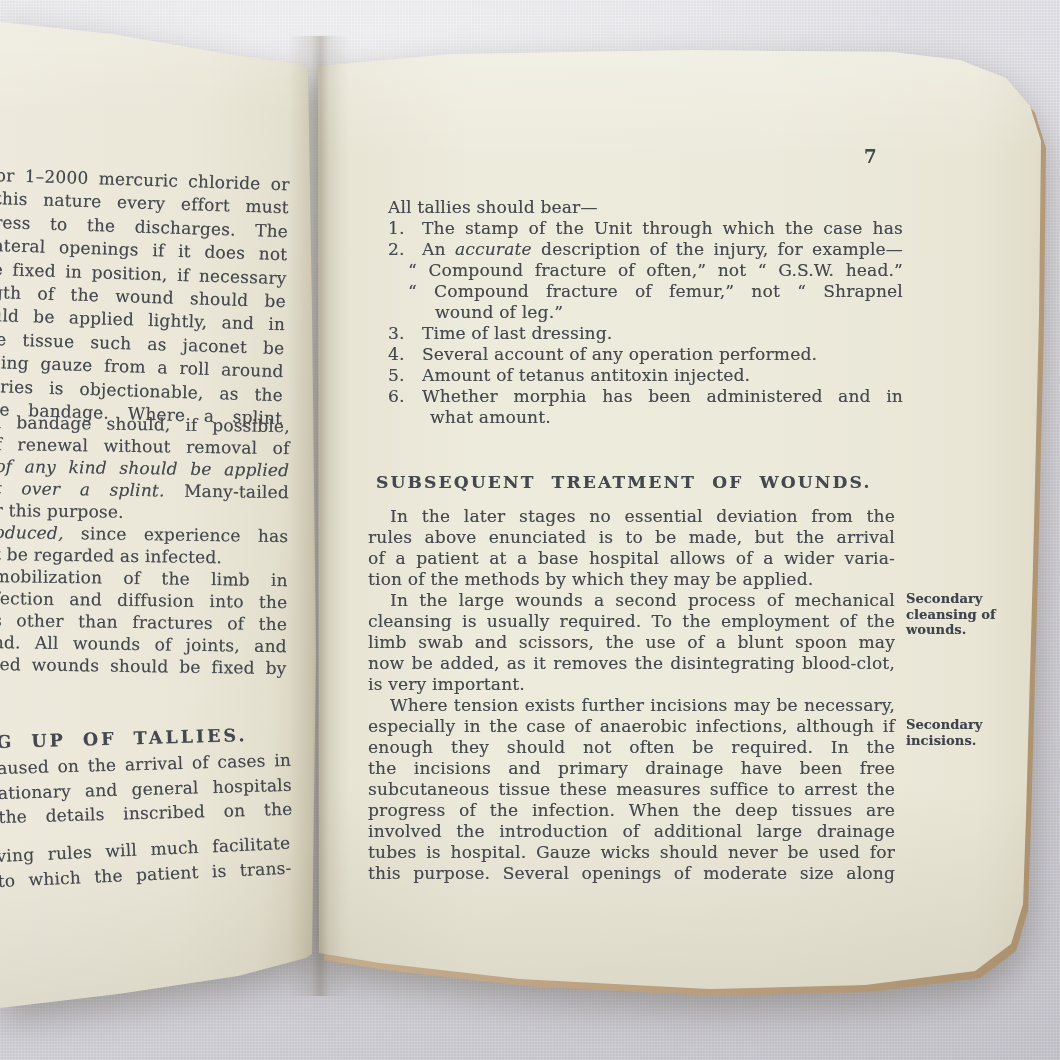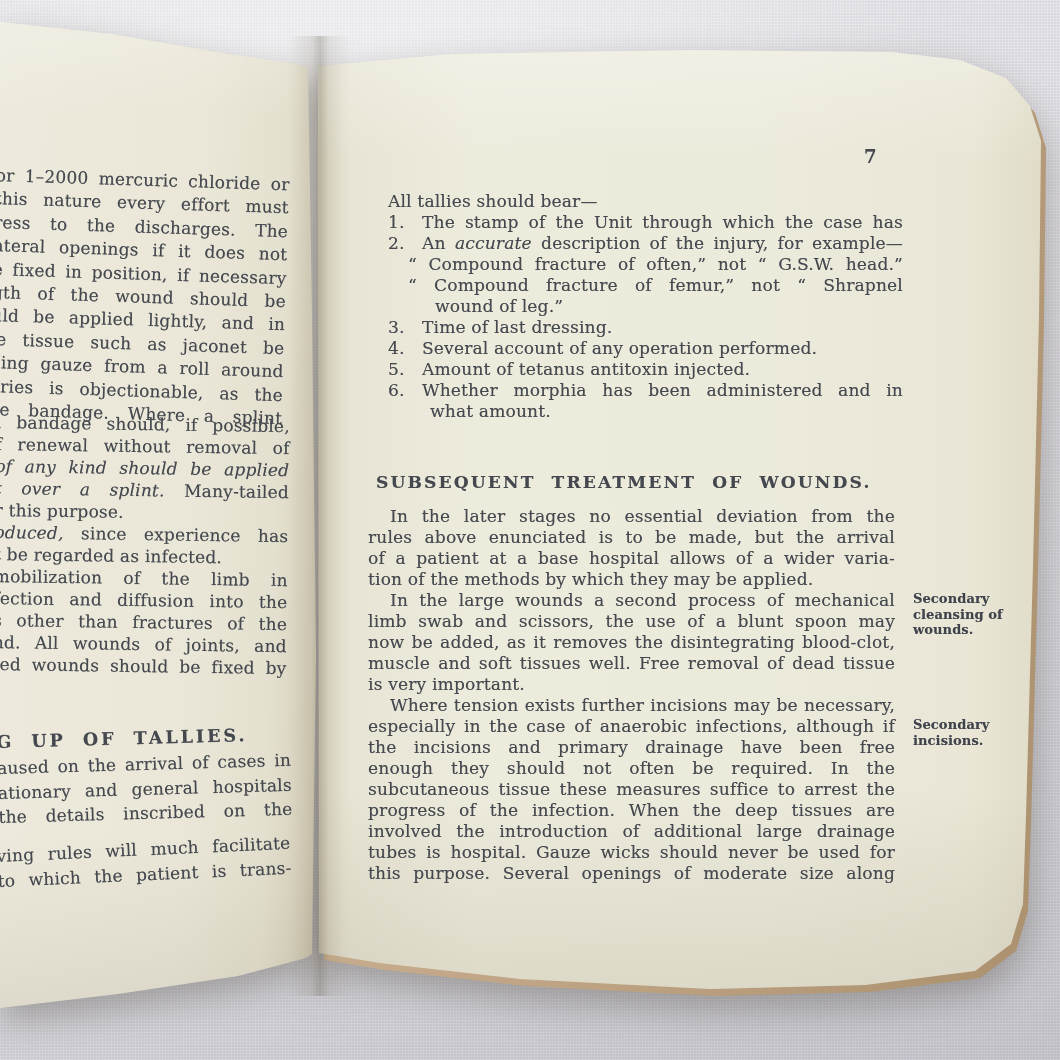--- a/index.html
+++ b/index.html
@@ -47,29 +47,29 @@
   .it{font-style:italic;}
   .rl{position:relative;line-height:21px;height:21px;white-space:nowrap;}
   .rl.jl{white-space:normal;}
   .num{position:absolute;left:12px;top:0;}
   .pad-intro{padding-left:12px;}
   .ind-item{padding-left:46px;}
   .ind-cont{padding-left:54px;}
   .ind-q{padding-left:32px;}
   .ind-q2{padding-left:59px;}
   .pind{text-indent:22px;}
-  .rp-list{position:absolute;left:64px;top:145px;width:527px;}
+  .rp-list{position:absolute;left:64px;top:151px;width:527px;}
   .rp-heading{
     position:absolute;left:64px;top:426px;width:527px;text-align:left;
     font-weight:bold;font-size:17px;letter-spacing:2.2px;word-spacing:8px;
     text-shadow:.2px .2px .4px rgba(62,66,74,.5);
   }
   .rp-paras{position:absolute;left:56px;top:460px;width:527px;}
   .pageno{position:absolute;left:552px;top:100px;font-size:18px;font-weight:bold;letter-spacing:.5px;text-shadow:.2px .2px .4px rgba(62,66,74,.5);}
-  .margin-note{position:absolute;left:594px;width:92px;font-size:13px;font-weight:bold;line-height:15.5px;letter-spacing:.1px;color:#3f434c;text-shadow:.2px .2px .3px rgba(62,66,74,.4);margin-left:7px;}
+  .margin-note{position:absolute;left:594px;width:92px;font-size:13px;font-weight:bold;line-height:15.5px;letter-spacing:.1px;color:#3f434c;text-shadow:.2px .2px .3px rgba(62,66,74,.4);}
   .mn1{top:545px;}
   .mn2{top:671px;}
   
   .lp-g{position:absolute;left:-4px;width:294px;}
   .lp-line{line-height:23.4px;height:23.4px;white-space:nowrap;}
   .lp-line.jl{white-space:normal;}
   .g1{top:150px;transform:rotate(1.8deg);transform-origin:0 0;}
   .g2{top:397px;transform:rotate(0.8deg);transform-origin:0 0;}
   .g2 .lp-line{line-height:22px;height:22px;}
   .g3{top:714px;transform:rotate(-1.6deg);transform-origin:0 0;}
@@ -108,29 +108,29 @@
 
       <div class="rp-heading">SUBSEQUENT TREATMENT OF WOUNDS.</div>
 
       <div class="rp-paras">
         <div class="rl jl pind">In the later stages no essential deviation from the</div>
         <div class="rl jl">rules above enunciated is to be made, but the arrival</div>
         <div class="rl jl">of a patient at a base hospital allows of a wider varia-</div>
         <div class="rl ll">tion of the methods by which they may be applied.</div>
 
         <div class="rl jl pind">In the large wounds a second process of mechanical</div>
+        <div class="rl jl">cleansing is usually required.  To the employment of the</div>
         <div class="rl jl">limb swab and scissors, the use of a blunt spoon may</div>
         <div class="rl jl">now be added, as it removes the disintegrating blood-clot,</div>
-        <div class="rl jl">muscle and soft tissues well.  Free removal of dead tissue</div>
         <div class="rl ll">is very important.</div>
 
         <div class="rl jl pind">Where tension exists further incisions may be necessary,</div>
         <div class="rl jl">especially in the case of anaerobic infections, although if</div>
+        <div class="rl jl">enough they should not often be required.  In the</div>
         <div class="rl jl">the incisions and primary drainage have been free</div>
-        <div class="rl jl">enough they should not often be required.  In the</div>
         <div class="rl jl">subcutaneous tissue these measures suffice to arrest the</div>
         <div class="rl jl">progress of the infection.  When the deep tissues are</div>
         <div class="rl jl">involved the introduction of additional large drainage</div>
         <div class="rl jl">tubes is hospital.  Gauze wicks should never be used for</div>
         <div class="rl jl">this purpose.  Several openings of moderate size along</div>
       </div>
 
       <div class="margin-note mn1">
         <div>Secondary</div>
         <div>cleansing of</div>

